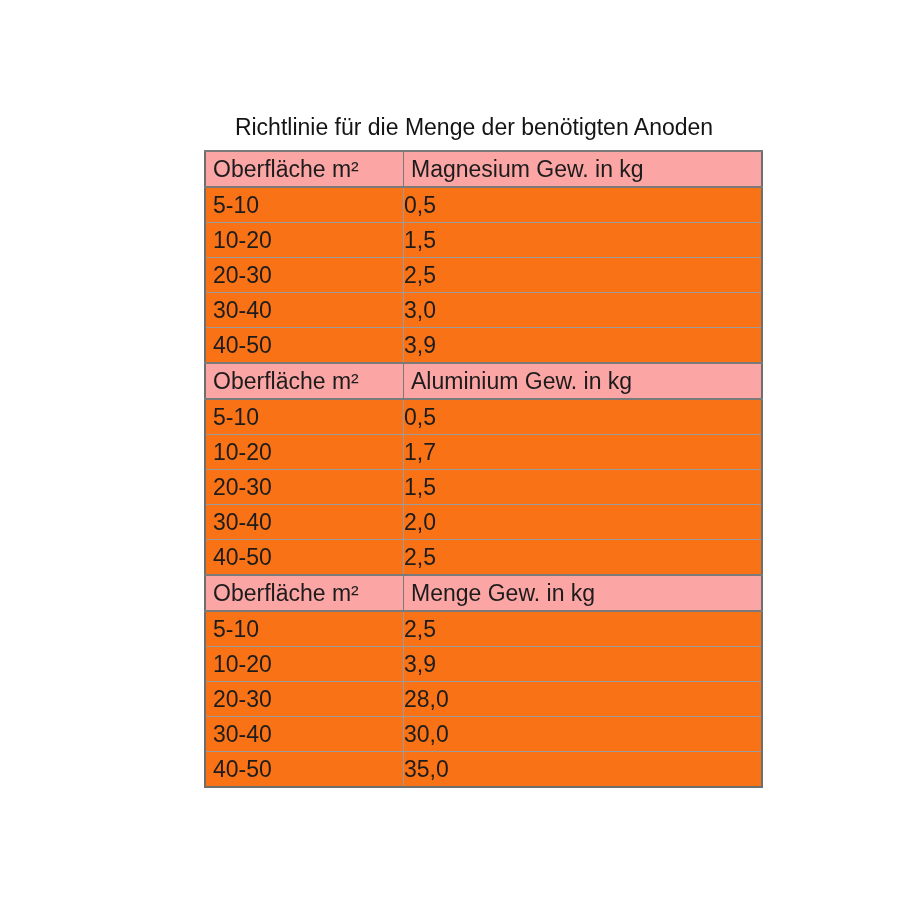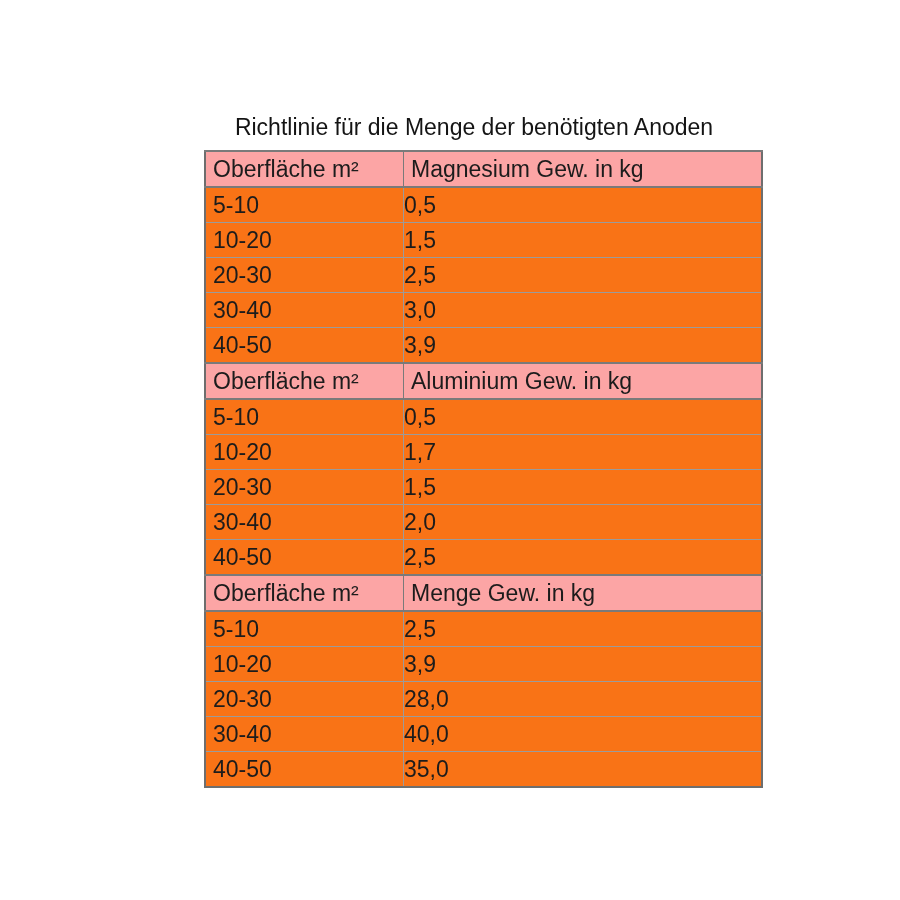--- a/index.html
+++ b/index.html
@@ -139,21 +139,21 @@
       <tr>
         <td class="c1">10-20</td>
         <td class="c2">3,9</td>
       </tr>
       <tr>
         <td class="c1">20-30</td>
         <td class="c2">28,0</td>
       </tr>
       <tr>
         <td class="c1">30-40</td>
-        <td class="c2">40,0</td>
+        <td class="c2">30,0</td>
       </tr>
       <tr>
         <td class="c1">40-50</td>
         <td class="c2">35,0</td>
       </tr>
 
     </tbody>
   </table>
 
 </div>

